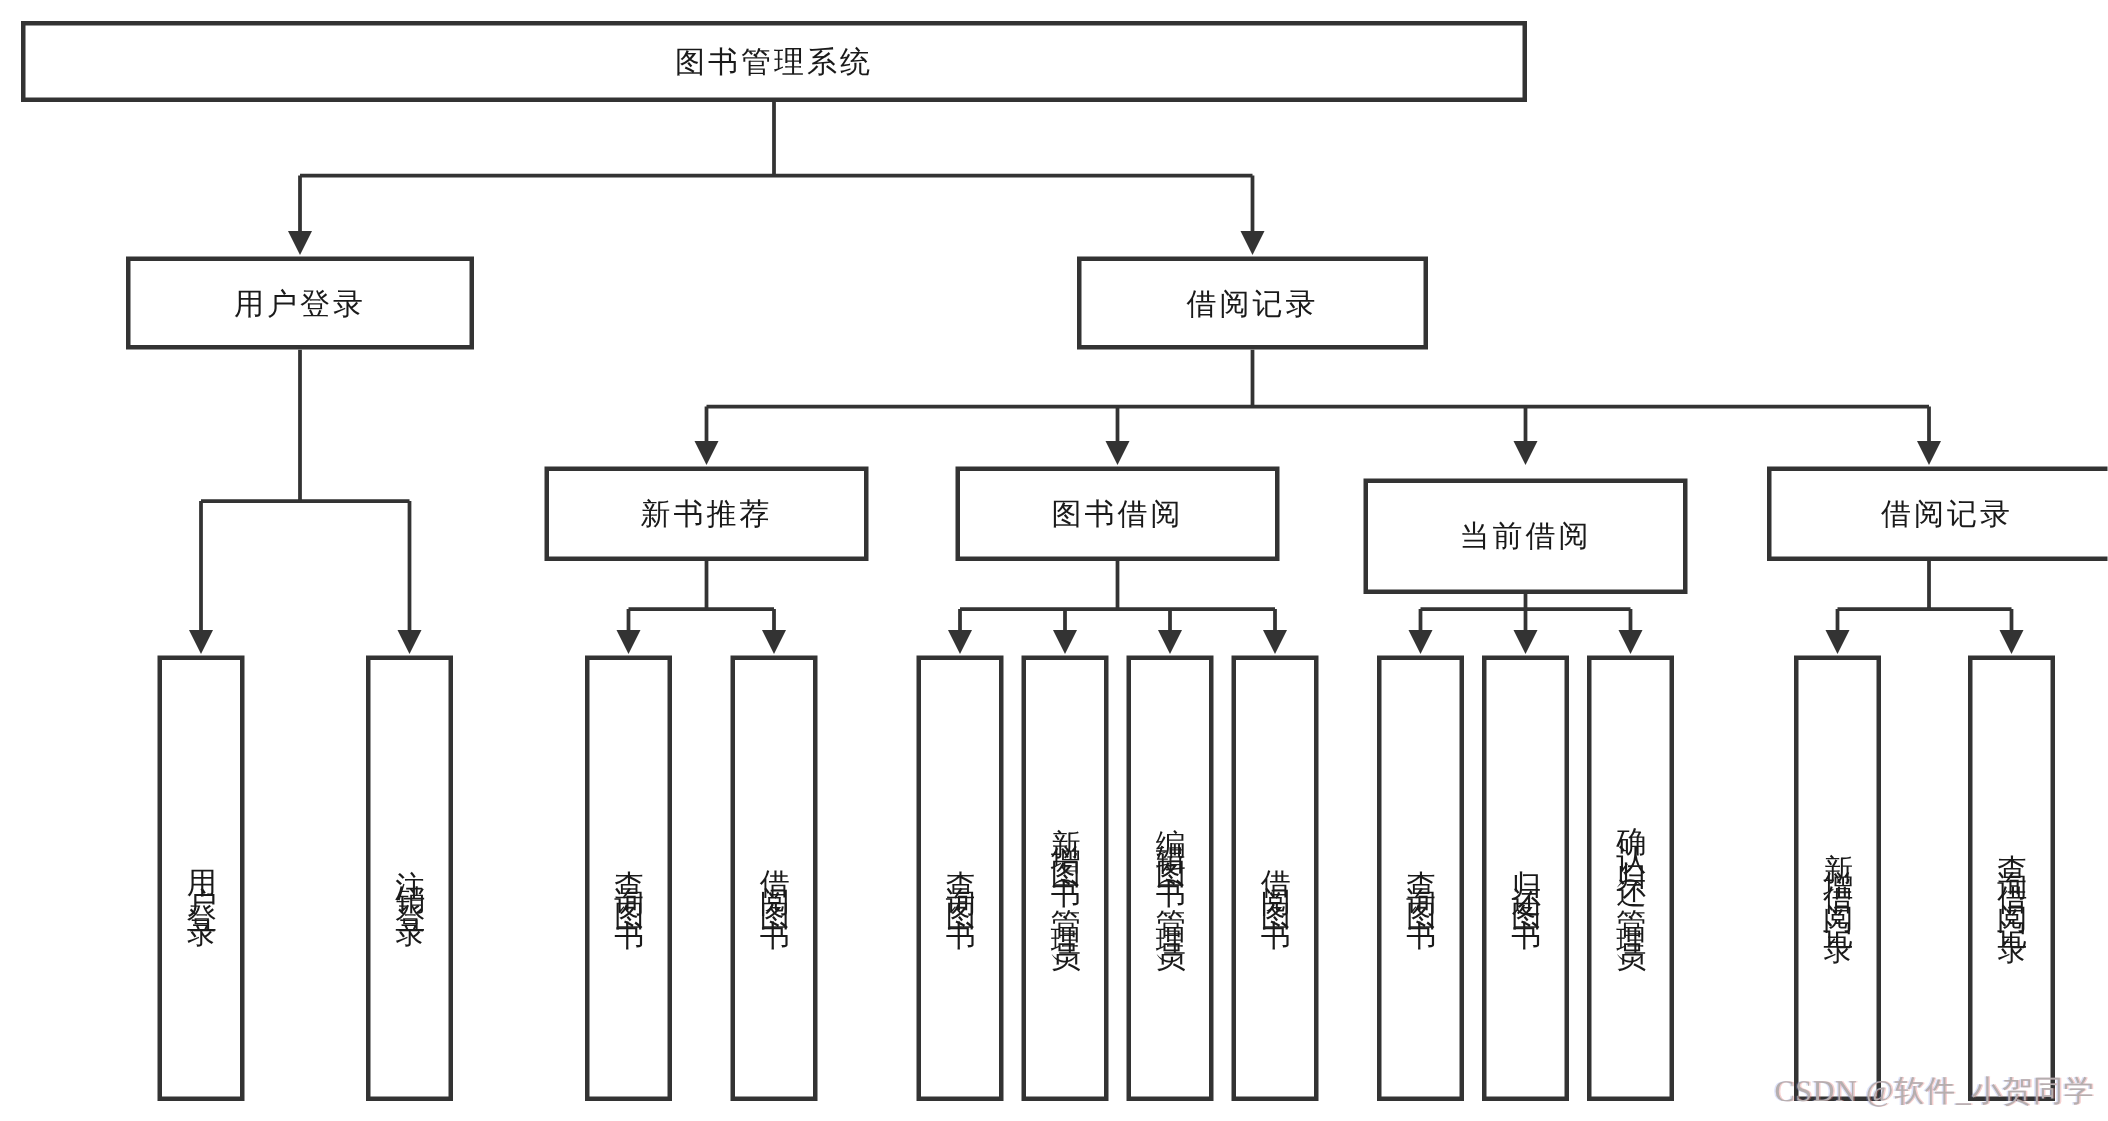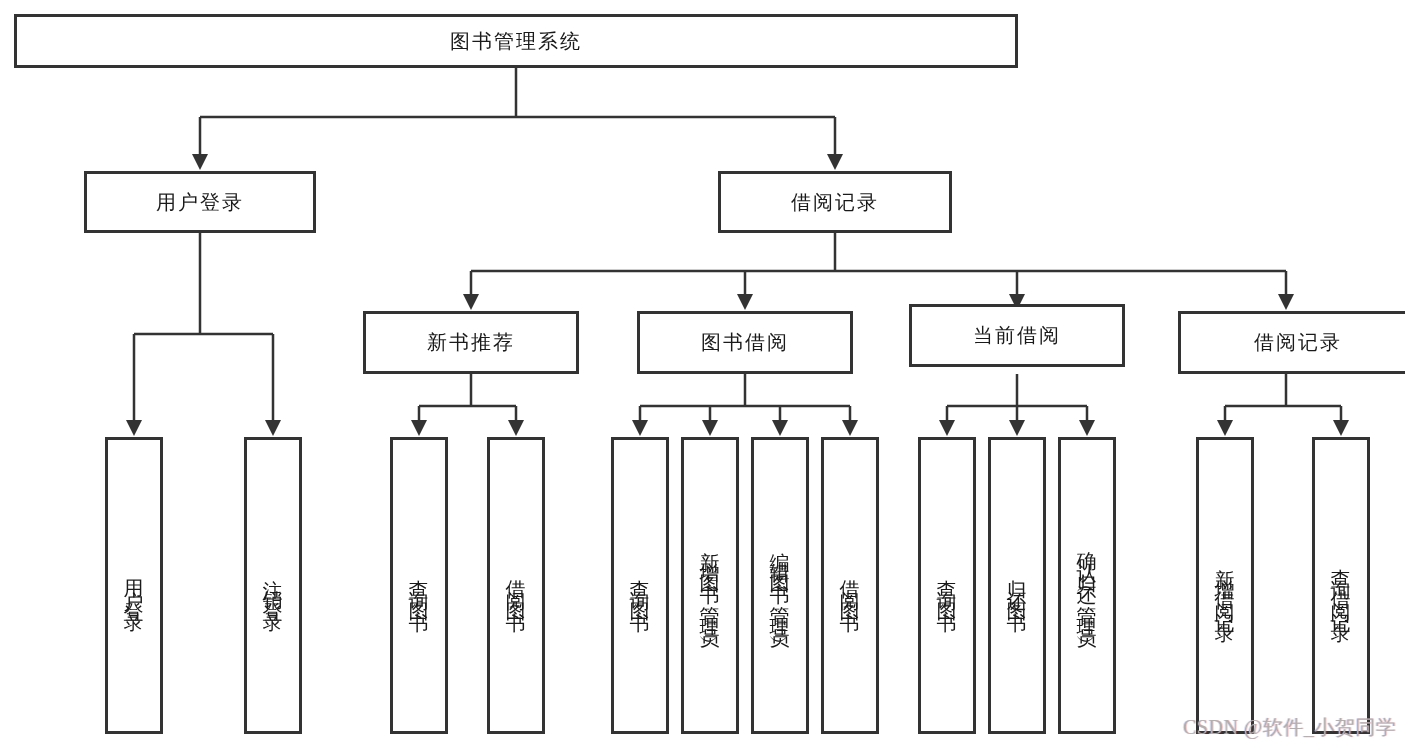--- a/index.html
+++ b/index.html
@@ -95,21 +95,21 @@
     </g>
   </svg>
 
   <div class="node" style="left:14px; top:14px; width:1004px; height:54px;">图书管理系统</div>
 
   <div class="node" style="left:84px; top:171px; width:232px; height:62px;">用户登录</div>
   <div class="node" style="left:718px; top:171px; width:234px; height:62px;">借阅记录</div>
 
   <div class="node" style="left:363px; top:311px; width:216px; height:63px;">新书推荐</div>
   <div class="node" style="left:637px; top:311px; width:216px; height:63px;">图书借阅</div>
-  <div class="node" style="left:909px; top:304px; width:216px; height:63px;">当前借阅</div>
+  <div class="node" style="left:909px; top:319px; width:216px; height:77px;">当前借阅</div>
   <div class="node" style="left:1178px; top:311px; width:240px; height:63px;">借阅记录</div>
 
   <div class="leaf" style="left:105px; top:437px; width:58px; height:297px;">
     <span class="vtext">用户登录</span>
   </div>
   <div class="leaf" style="left:244px; top:437px; width:58px; height:297px;">
     <span class="vtext">注销登录</span>
   </div>
 
   <div class="leaf" style="left:390px; top:437px; width:58px; height:297px;">

